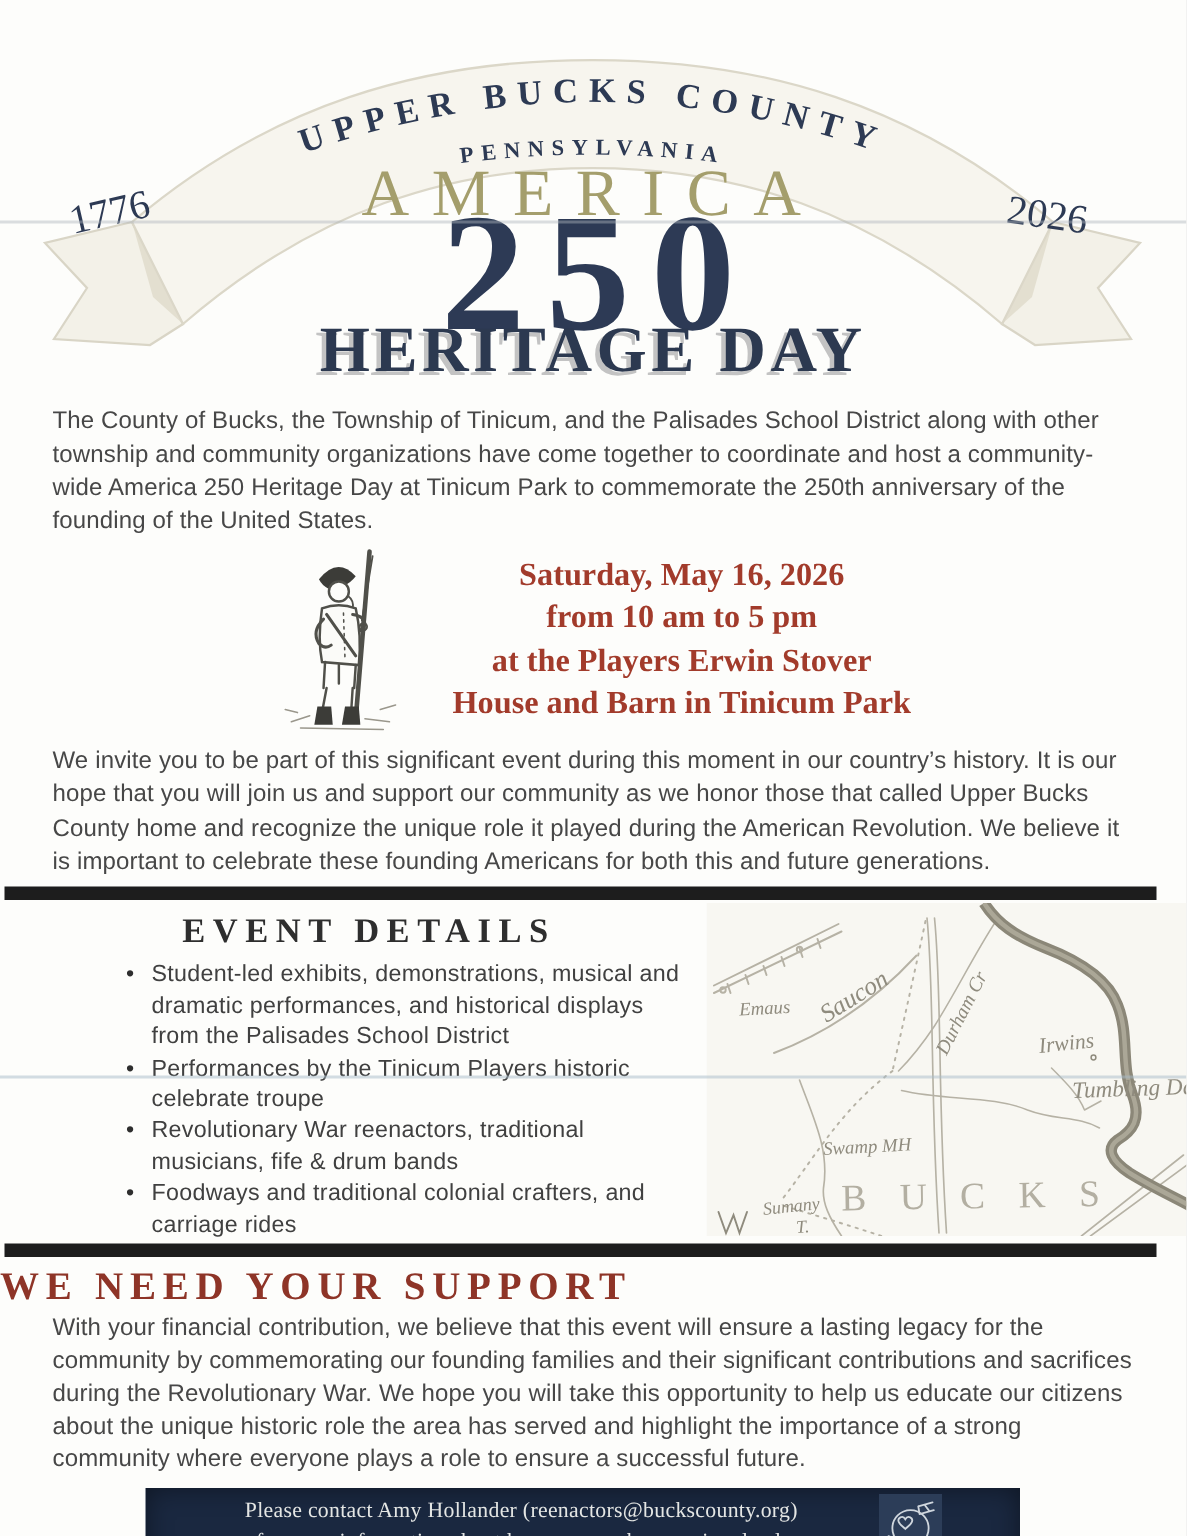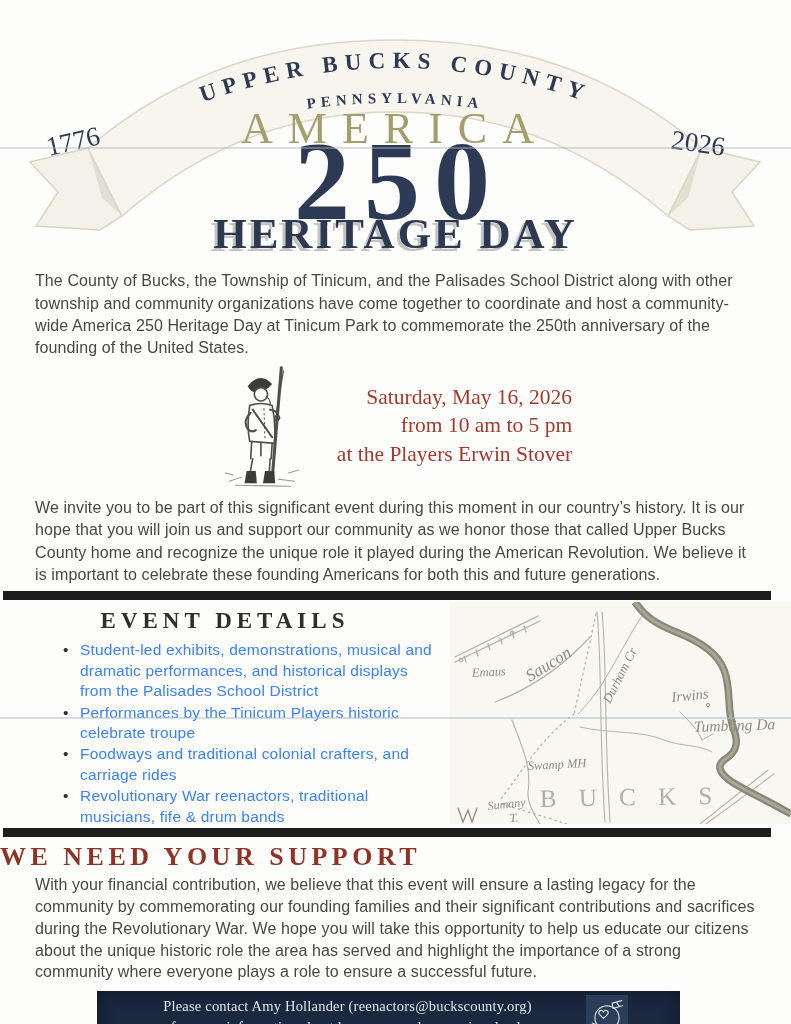--- a/index.html
+++ b/index.html
@@ -19,38 +19,38 @@
     color:#2c3950; text-shadow:-3px 3px 0 #c3c3c3;
   }
   
   .body-par {
     margin:12px 30px 0 35px; font-size:16px; line-height:1.4;
     letter-spacing:0.1px; color:#474747; max-width:730px;
   }
   
   .event-row { display:flex; justify-content:center; align-items:center; gap:26px; margin-top:4px; height:124px; }
   .event-text {
-    text-align:right; font-family:"Liberation Serif", serif; font-weight:normal;
+    text-align:center; font-family:"Liberation Serif", serif; font-weight:bold;
     font-size:21.5px; line-height:1.33; color:#a23b2b;
   }
   
   .bar { height:9px; background:#1d1d1d; width:768px; margin-left:3px; }
   .bar1 { margin-top:5px; }
   .bar2 { margin-top:0; }
   
-  .details-row { display:flex; align-items:flex-start; }
+  .details-row { display:flex; align-items:flex-start;padding-left:21px; }
   .details-left { flex:0 0 450px; padding-top:6px; }
   .details-heading {
     text-align:center; font-family:"Liberation Serif", serif; font-weight:600;
     font-size:23px; line-height:1.3; letter-spacing:5px; color:#2e2e2e;
   }
   .details-list { list-style:none; margin:4px 0 0 62px; width:378px; }
   .details-list li {
     position:relative; padding-left:18px; font-size:15.5px; line-height:1.32;
-    letter-spacing:0.2px; color:#3b82f6; margin-bottom:1px;
+    letter-spacing:0.2px; color:#404040; margin-bottom:1px;
   }
   .details-list li::before { content:"\2022"; position:absolute; left:1px; top:0; color:#2e2e2e; }
   .map-col { flex:0 0 341px; margin-top:2px; }
   
   .support-heading {
     margin-top:4px; font-family:"Liberation Serif", serif;
     font-weight:600; font-size:26px; line-height:1.2; letter-spacing:4.5px; color:#8e3427;
   }
   .support-par { margin-top:2px; line-height:1.36; }
   
@@ -135,35 +135,36 @@
       <path d="M 45,104 L 54,104 L 55,116 L 43,116 Z" fill="#3c3c38" stroke="none"></path>
 
       <g stroke="#9a978c" stroke-width="1">
         <path d="M 10,114 l 12,-4 M 58,112 l 16,2 M 16,118 l 54,1 M 68,106 l 10,-3 M 6,106 l 8,2"></path>
       </g>
     </svg>
     <div class="event-text">
       <div>Saturday, May 16, 2026</div>
       <div>from 10 am to 5 pm</div>
       <div>at the Players Erwin Stover</div>
+      <div>House and Barn in Tinicum Park</div>
     </div>
   </div>
 
   <p class="body-par" style="margin-top:9px;">We invite you to be part of this significant event during this moment in our country’s history. It is our hope that you will join us and support our community as we honor those that called Upper Bucks County home and recognize the unique role it played during the American Revolution. We believe it is important to celebrate these founding Americans for both this and future generations.</p>
 
   <div class="bar bar1"></div>
 
   <div class="details-row">
     <div class="details-left">
       <h2 class="details-heading">EVENT DETAILS</h2>
       <ul class="details-list">
         <li>Student-led exhibits, demonstrations, musical and dramatic performances, and historical displays from the Palisades School District</li>
         <li>Performances by the Tinicum Players historic celebrate troupe</li>
+        <li>Revolutionary War reenactors, traditional musicians, fife &amp; drum bands</li>
         <li>Foodways and traditional colonial crafters, and carriage rides</li>
-        <li>Revolutionary War reenactors, traditional musicians, fife &amp; drum bands</li>
       </ul>
     </div>
     <div class="map-col">
       <svg width="341" height="222" viewBox="0 0 341 222">
         <rect width="341" height="222" fill="#f8f7f2"></rect>
         <g fill="none" stroke="#b6b2a5" stroke-width="1.3" stroke-linecap="round">
 
           <path d="M 5,55 L 88,14 M 5,60 L 90,19"></path>
           <path d="M 14,54 l 2,6 M 26,48 l 2,6 M 38,42 l 2,6 M 50,36 l 2,6 M 62,30 l 2,6 M 74,24 l 2,6"></path>
           <circle cx="11" cy="58" r="1.8"></circle>

